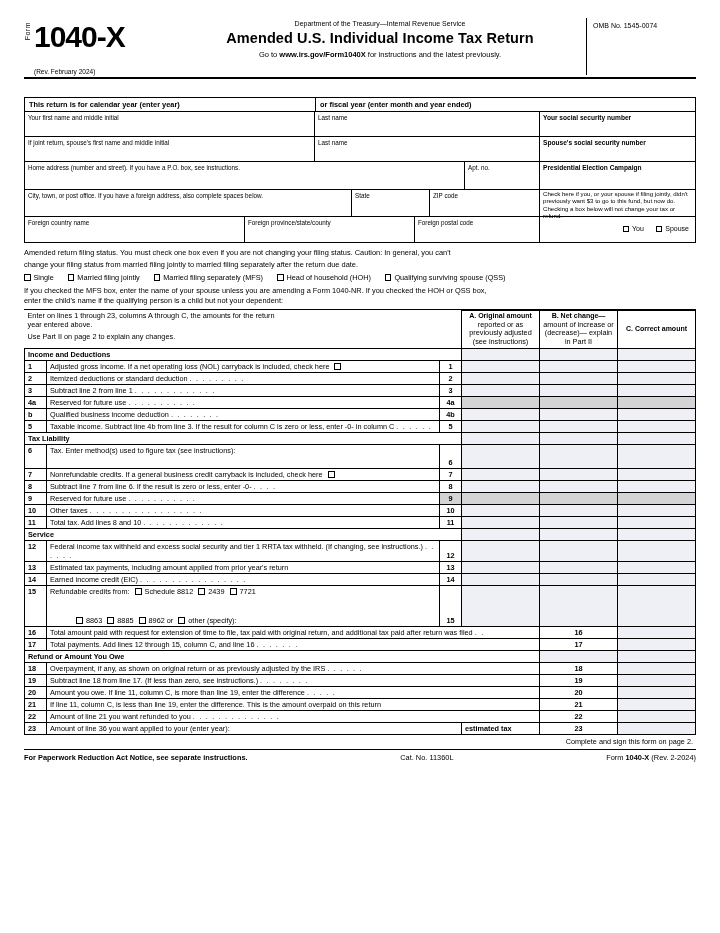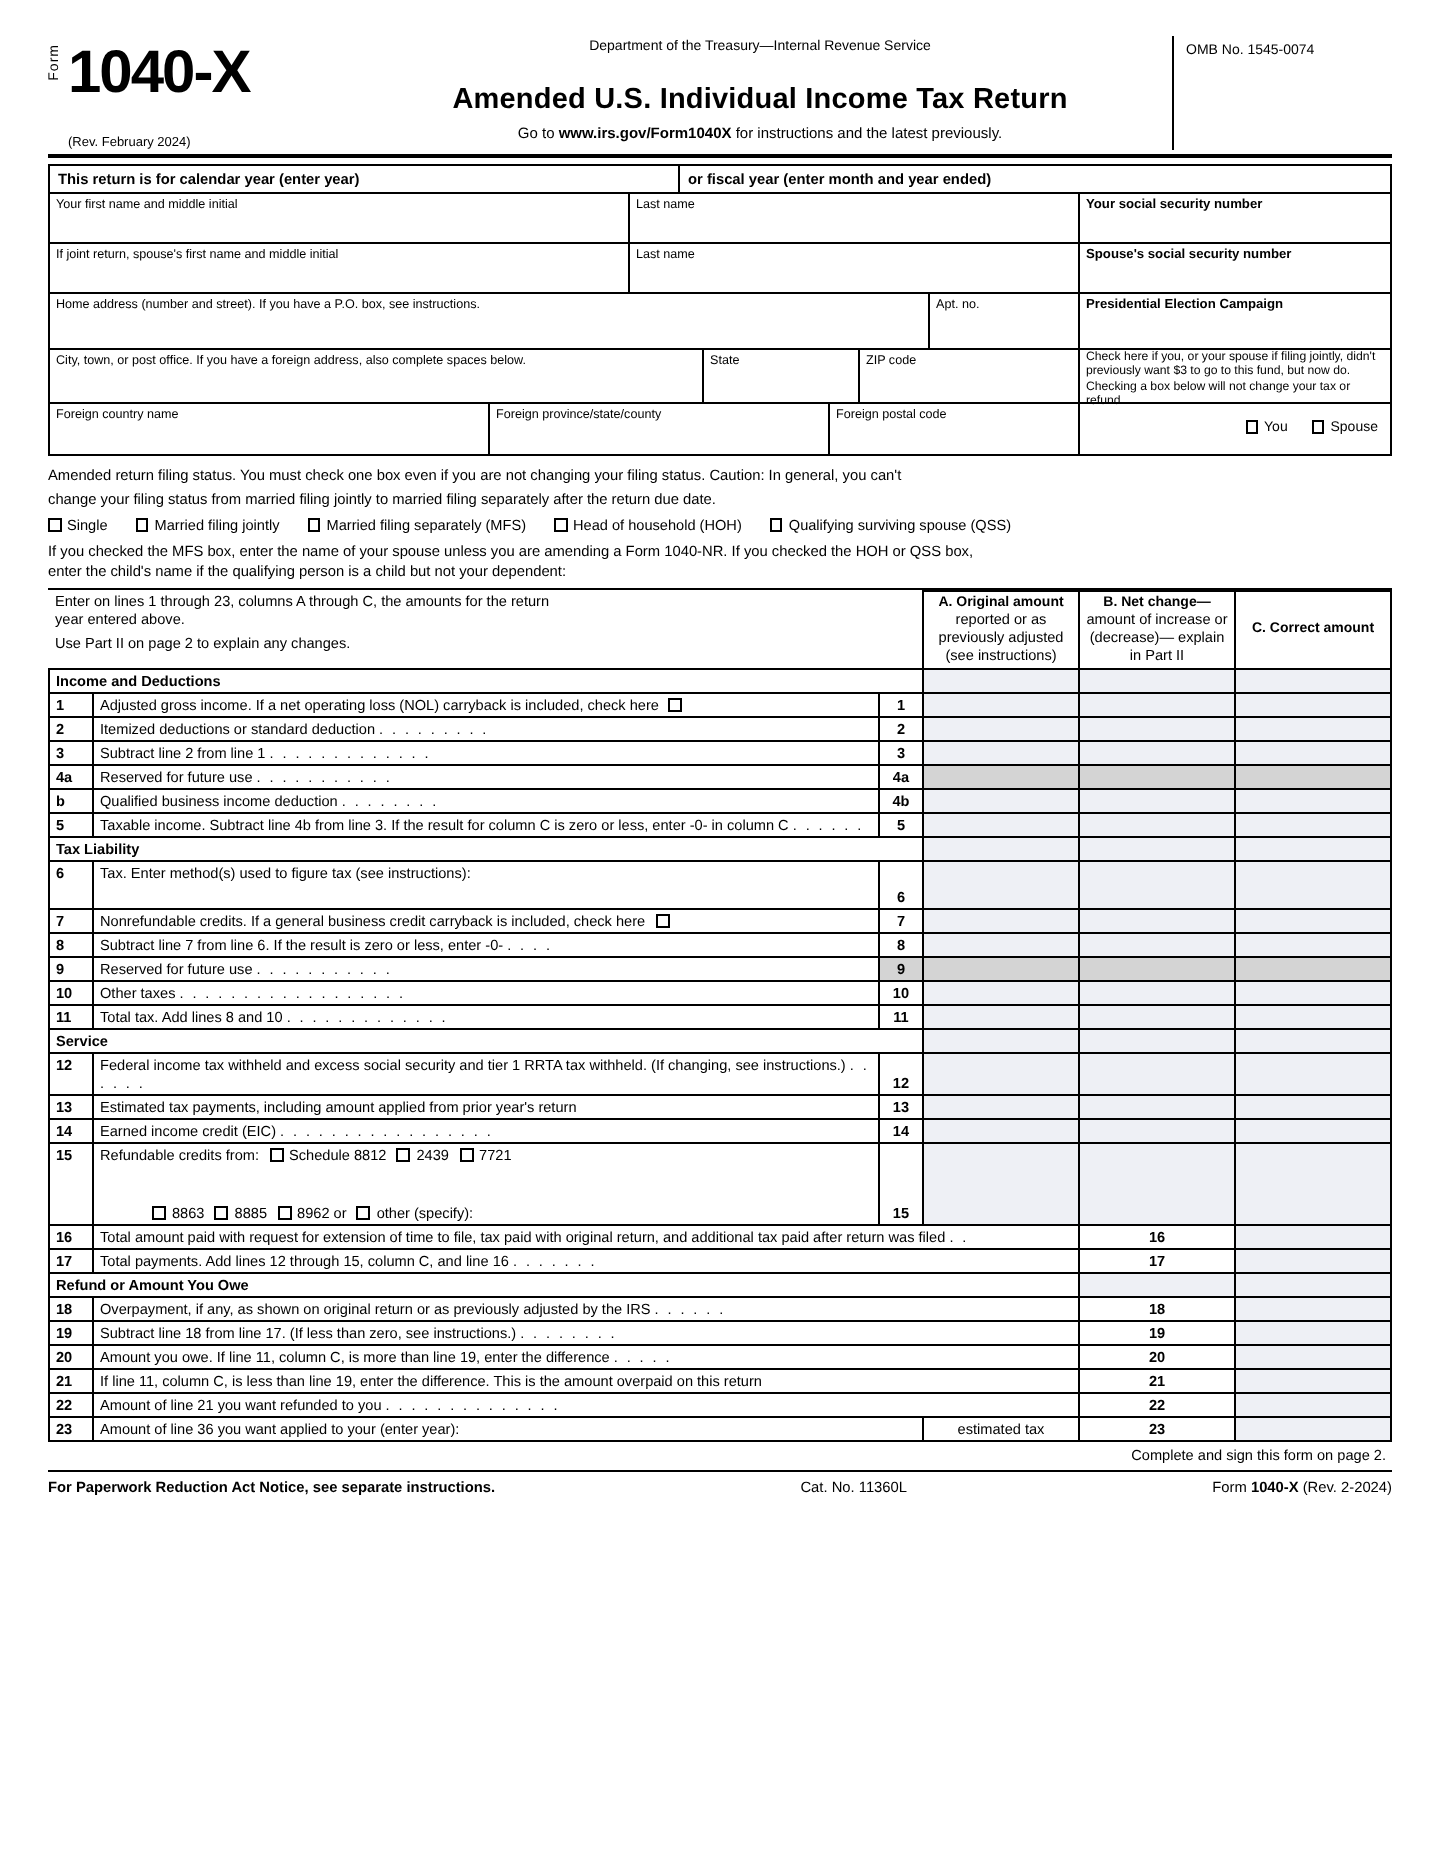--- a/index.html
+++ b/index.html
@@ -14,21 +14,21 @@
   }
   .page { position:relative; width:720px; height:933px; padding:18px 24px 8px 24px; }
 
   
   .hdr { display:flex; align-items:stretch; border-bottom:2px solid #000; padding-bottom:2px; }
   .hdr-left { width:150px; display:flex; align-items:flex-start; padding-top:4px; }
   .form-word { writing-mode:vertical-rl; transform:rotate(180deg); font-size:7px; letter-spacing:.5px; margin-right:3px; padding-top:4px; }
   .form-num { font-size:30px; font-weight:bold; letter-spacing:-1px; line-height:1; }
   .hdr-center { flex:1; text-align:center; padding:2px 6px 0 6px; }
   .treas { font-size:7px; }
-  .title { font-size:14.5px; font-weight:bold; margin-top:15px; letter-spacing:.1px; }
+  .title { font-size:14.5px; font-weight:bold; margin-top:3px; letter-spacing:.1px; }
   .goto { font-size:7.5px; margin-top:4px; }
   .goto b { font-weight:bold; }
   .hdr-right { width:110px; border-left:1px solid #000; padding:4px 0 0 6px; font-size:7px; }
   .rev { font-size:6.5px; margin-top:16px; }
   .hdr-left-inner { display:flex; flex-direction:column; }
   .lbl { font-size:6.3px; padding:1.5px 3px 0 3px; display:block; line-height:1.15; }
 
   .calyear { display:flex; border:1px solid #000; border-bottom:none; }
   .calyear div { padding:2px 4px; font-size:7.4px; }
   .calyear .c1 { width:290px; font-weight:bold; }
@@ -86,21 +86,21 @@
       <div class="title">Amended U.S. Individual Income Tax Return</div>
       <div class="goto">
         <span>Go to </span><b>www.irs.gov/Form1040X</b><span> for instructions and the latest previously.</span>
       </div>
     </div>
     <div class="hdr-right">
       <span>OMB No. 1545-0074</span>
     </div>
   </div>
 
-  <div class="calyear" style="margin-top:3px;gap:24px;">
+  <div class="calyear" style="margin-top:18px;">
     <div class="c1">This return is for calendar year (enter year)</div>
     <div class="c2">or fiscal year (enter month and year ended)</div>
   </div>
 
   <div class="nameblock">
     <div class="nb-row">
       <div class="nb-c" style="width:290px;">
         <span class="lbl">Your first name and middle initial</span>
       </div>
       <div class="nb-c" style="flex:1;">
@@ -417,21 +417,21 @@
     </tr>
     <tr>
       <td class="lineno">22</td>
       <td colspan="3" class="desc"><span>Amount of line 21 you want refunded to you</span> <span class="dots">. . . . . . . . . . . . . .</span></td>
       <td class="numcell">22</td>
       <td class="wl"></td>
     </tr>
     <tr>
       <td class="lineno">23</td>
       <td colspan="2" class="desc"><span>Amount of line 36 you want applied to your (enter year):</span></td>
-      <td colspan="1" class="desc" style="text-align:center;font-weight:normal;">estimated tax</td>
+      <td colspan="1" class="desc" style="text-align:left;font-weight:bold;">estimated tax</td>
       <td class="numcell">23</td>
       <td class="wl"></td>
     </tr>
   </tbody>
     </table>
 
   <div class="rightnote">Complete and sign this form on page 2.</div>
 
   <div class="footer">
     <div><b>For Paperwork Reduction Act Notice, see separate instructions.</b></div>

